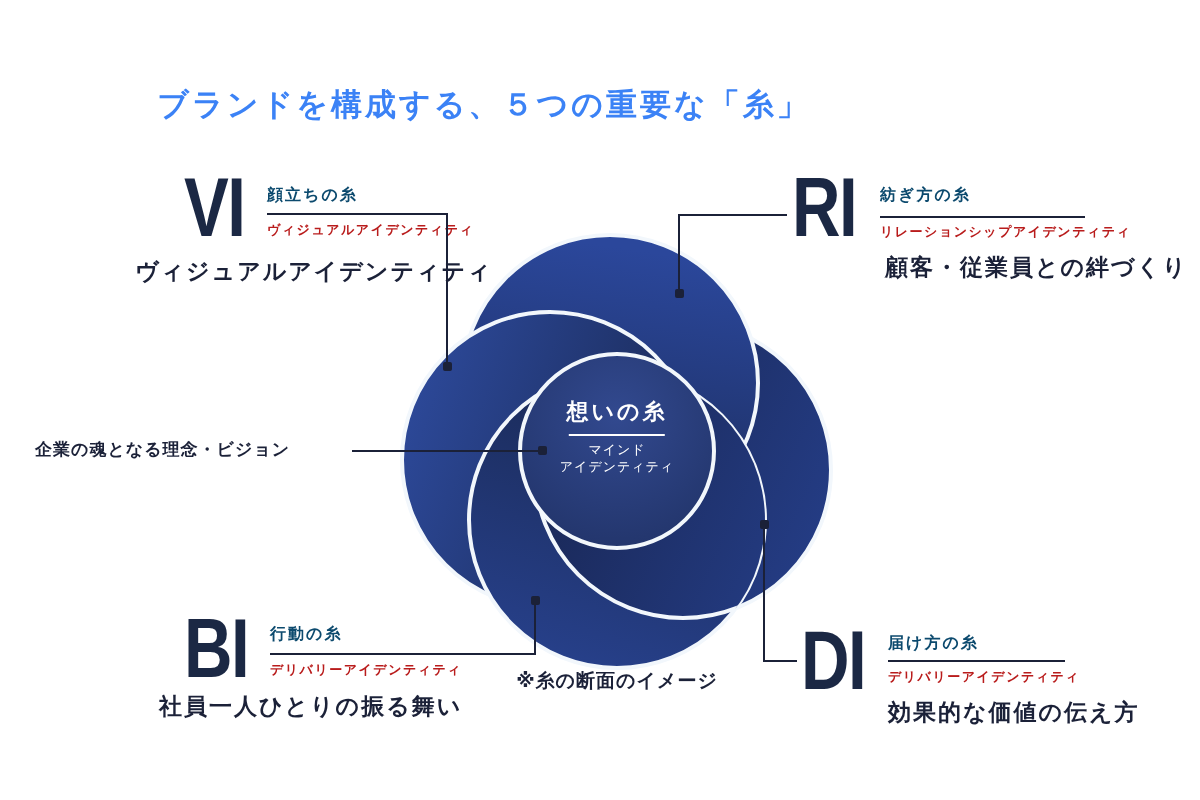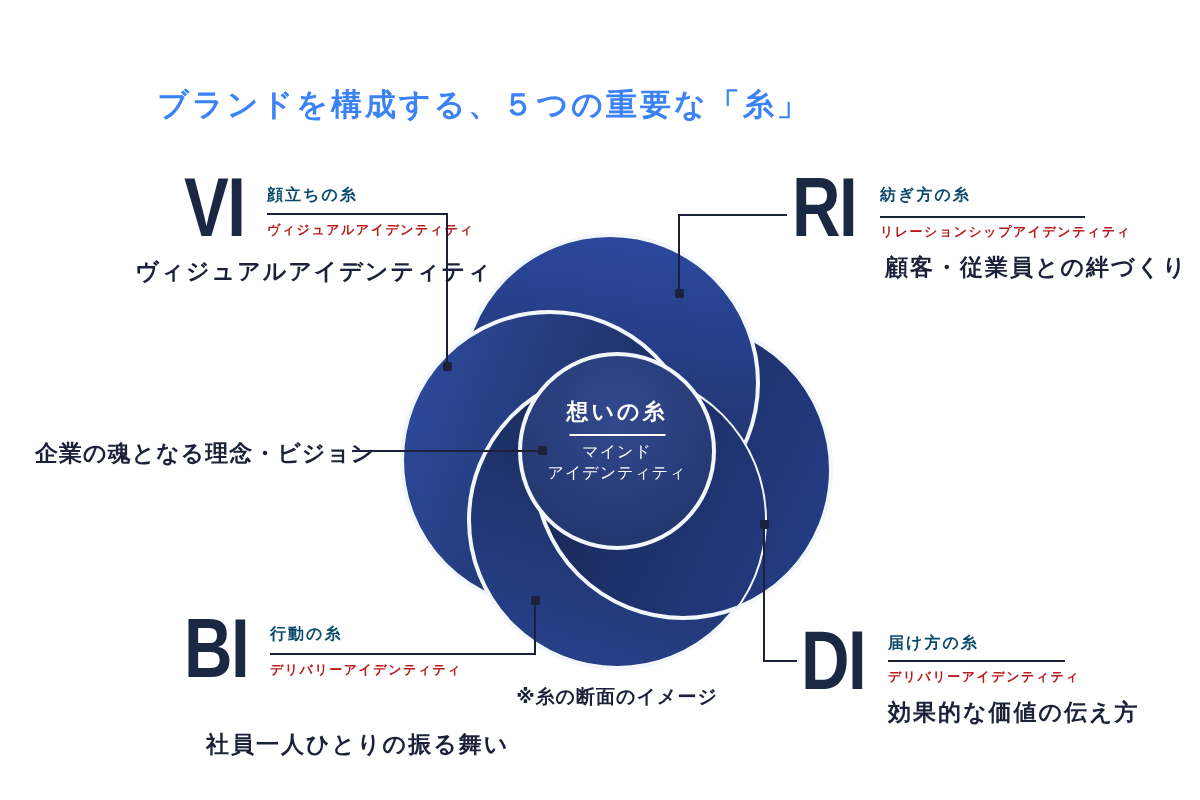--- a/index.html
+++ b/index.html
@@ -27,23 +27,23 @@
   .desc{font-size:23px;font-weight:700;color:#1b2138;letter-spacing:2px;}
   
   .rule{background:#1b2138;height:2px;}
   .vline{background:#1b2138;width:2px;}
   .dot{width:9px;height:9px;background:#1b2138;border-radius:2px;}
   
   .mi-wrap{left:617px;top:390px;transform:translateX(-50%);text-align:center;color:#ffffff;}
   .mi-abbr{font-size:57px;font-weight:700;line-height:1;letter-spacing:2px;color:#ffffff;}
   .mi-name{font-size:22px;font-weight:700;letter-spacing:3px;margin-top:7px;color:#ffffff;}
   .mi-rule{width:96px;height:2px;background:#ffffff;margin:7px auto 6px auto;}
-  .mi-kata{font-size:16px;font-weight:500;letter-spacing:1px;line-height:1.3;color:#ffffff;}
-  .caption{font-size:19px;font-weight:700;letter-spacing:1px;color:#1b2138;margin-top:16px;}
-  .annot{font-size:23px;font-weight:700;letter-spacing:1px;color:#1b2138;}
+  .mi-kata{font-size:13px;font-weight:500;letter-spacing:1px;line-height:1.3;color:#ffffff;}
+  .caption{font-size:19px;font-weight:700;letter-spacing:1px;color:#1b2138;}
+  .annot{font-size:17px;font-weight:700;letter-spacing:1px;color:#1b2138;}
 </style>
 </head>
 <body>
 
 <div class="abs title">ブランドを構成する、５つの重要な「糸」</div>
 
 <div class="abs" style="left:397px;top:231px;width:440px;height:440px;">
   <svg width="440" height="440" viewBox="0 0 440 440">
     <defs>
       <linearGradient id="gT" x1="0.1" y1="1" x2="0.25" y2="0">
@@ -104,21 +104,21 @@
 <div class="abs kata" style="left:880px;top:223px;">リレーションシップアイデンティティ</div>
 <div class="abs desc" style="left:885px;top:252px;">顧客・従業員との絆づくり</div>
 <div class="abs rule" style="left:678px;top:214px;width:109px;"></div>
 <div class="abs vline" style="left:678px;top:214px;height:80px;"></div>
 <div class="abs dot" style="left:675px;top:289px;"></div>
 
 <div class="abs bigabbr" style="left:184px;top:606px;">BI</div>
 <div class="abs tname" style="left:270px;top:624px;">行動の糸</div>
 <div class="abs rule" style="left:270px;top:653px;width:266px;"></div>
 <div class="abs kata" style="left:270px;top:661px;">デリバリーアイデンティティ</div>
-<div class="abs desc" style="left:159px;top:729px;margin-left:47px;">社員一人ひとりの振る舞い</div>
+<div class="abs desc" style="left:159px;top:691px;">社員一人ひとりの振る舞い</div>
 <div class="abs vline" style="left:534px;top:601px;height:52px;"></div>
 <div class="abs dot" style="left:531px;top:596px;"></div>
 
 <div class="abs bigabbr" style="left:801px;top:618px;">DI</div>
 <div class="abs tname" style="left:888px;top:633px;">届け方の糸</div>
 <div class="abs rule" style="left:888px;top:660px;width:177px;"></div>
 <div class="abs kata" style="left:888px;top:668px;">デリバリーアイデンティティ</div>
 <div class="abs desc" style="left:888px;top:697px;">効果的な価値の伝え方</div>
 <div class="abs vline" style="left:763px;top:524px;height:138px;"></div>
 <div class="abs rule" style="left:763px;top:660px;width:34px;"></div>

